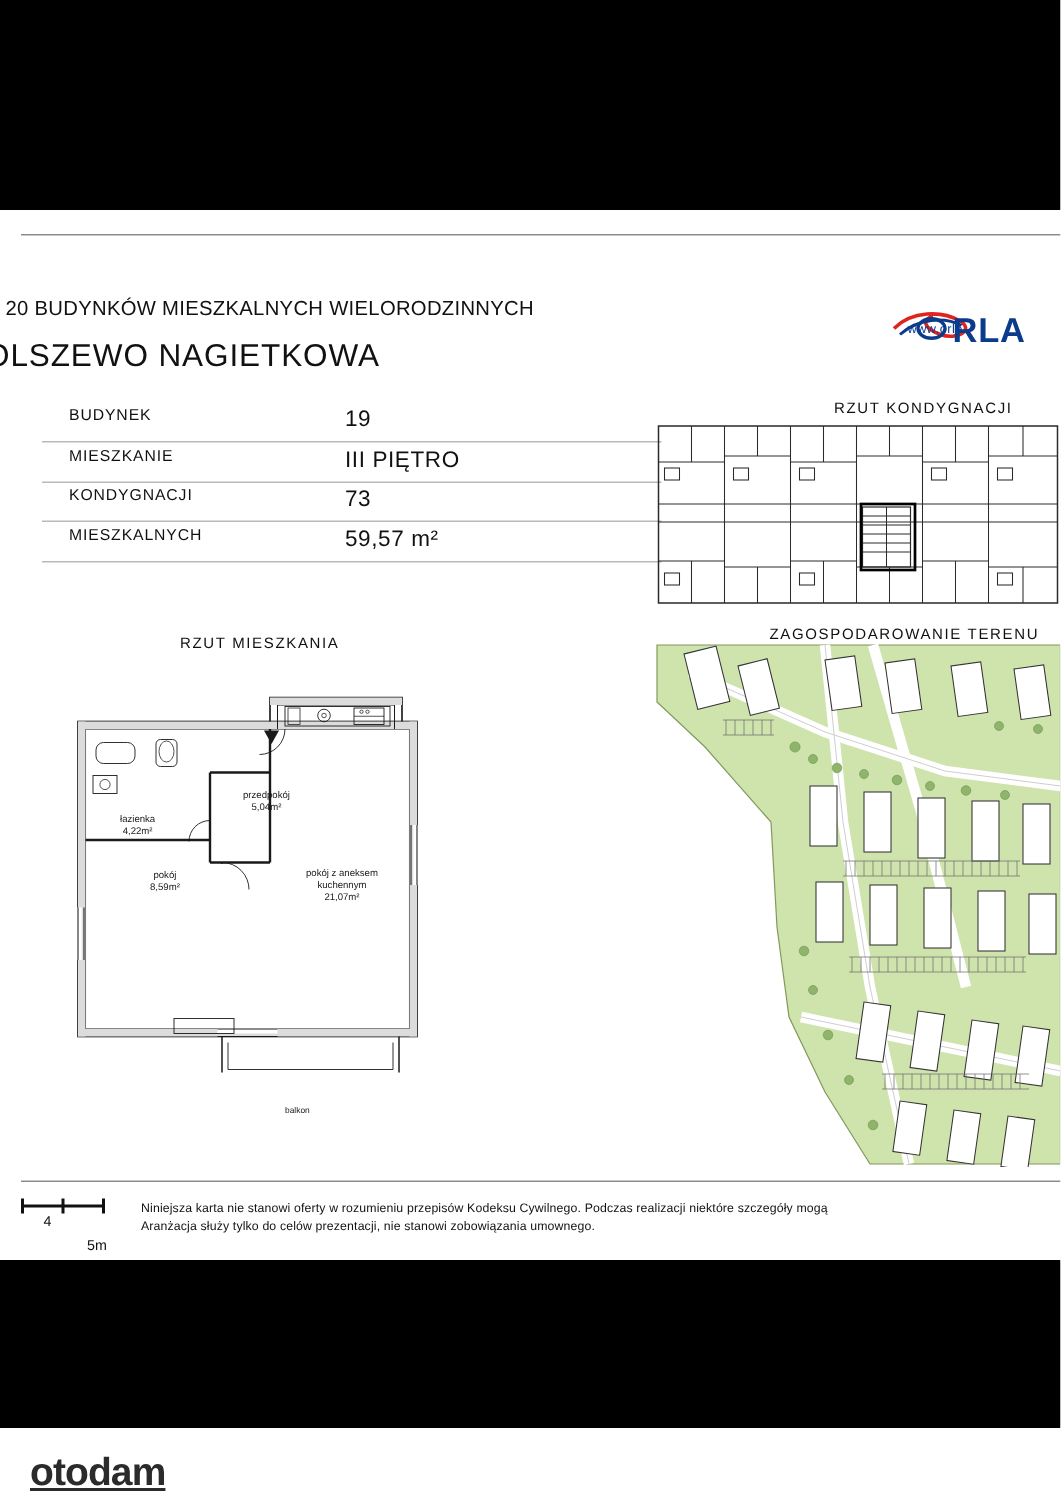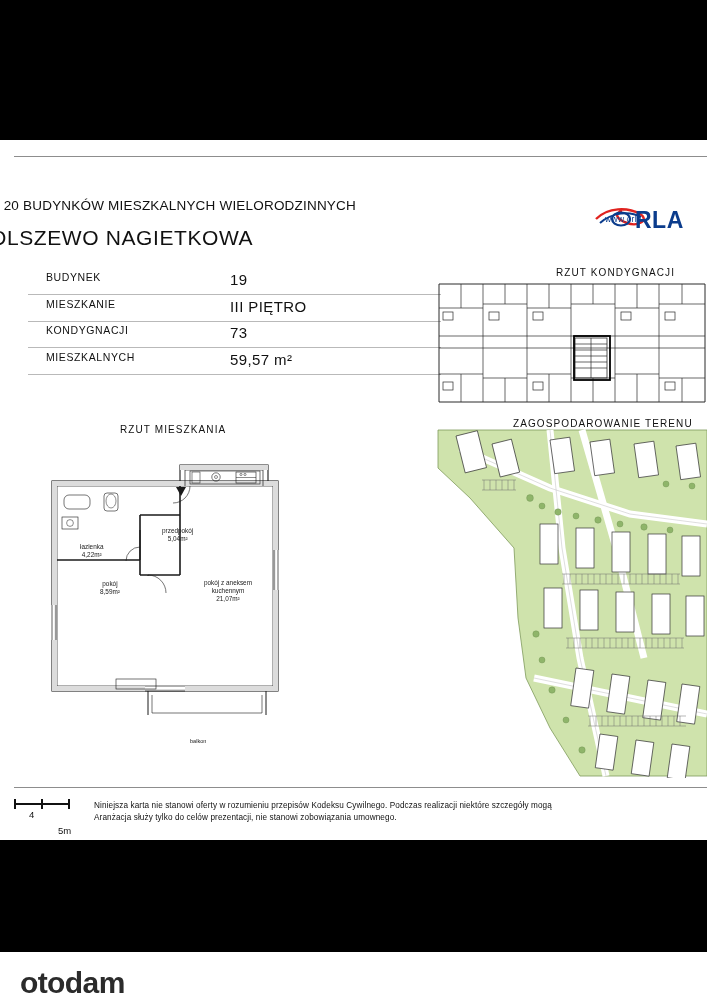--- a/index.html
+++ b/index.html
@@ -101,21 +101,21 @@
   
   .disc {
     position:absolute; left:94px; top:660px; width:620px;
     font-size:8.2px; line-height:1.45; color:#111; letter-spacing:.1px;
   }
   .disc-rule { position:absolute; left:14px; top:647px; width:693px; height:1px; background:#8d8d8d; }
 
   
   .wm {
     position:absolute; left:20px; top:966px;
-    font-size:30px; font-weight:bold; color:#2b2b2b; letter-spacing:-.6px;
+    font-size:26px; font-weight:bold; color:#2b2b2b; letter-spacing:-.6px;text-decoration:underline;
   }
 </style>
 </head>
 <body>
 
 <div class="bar-top"></div>
 
 <div class="sheet">
   <div class="sheet-rule"></div>
 </div>

